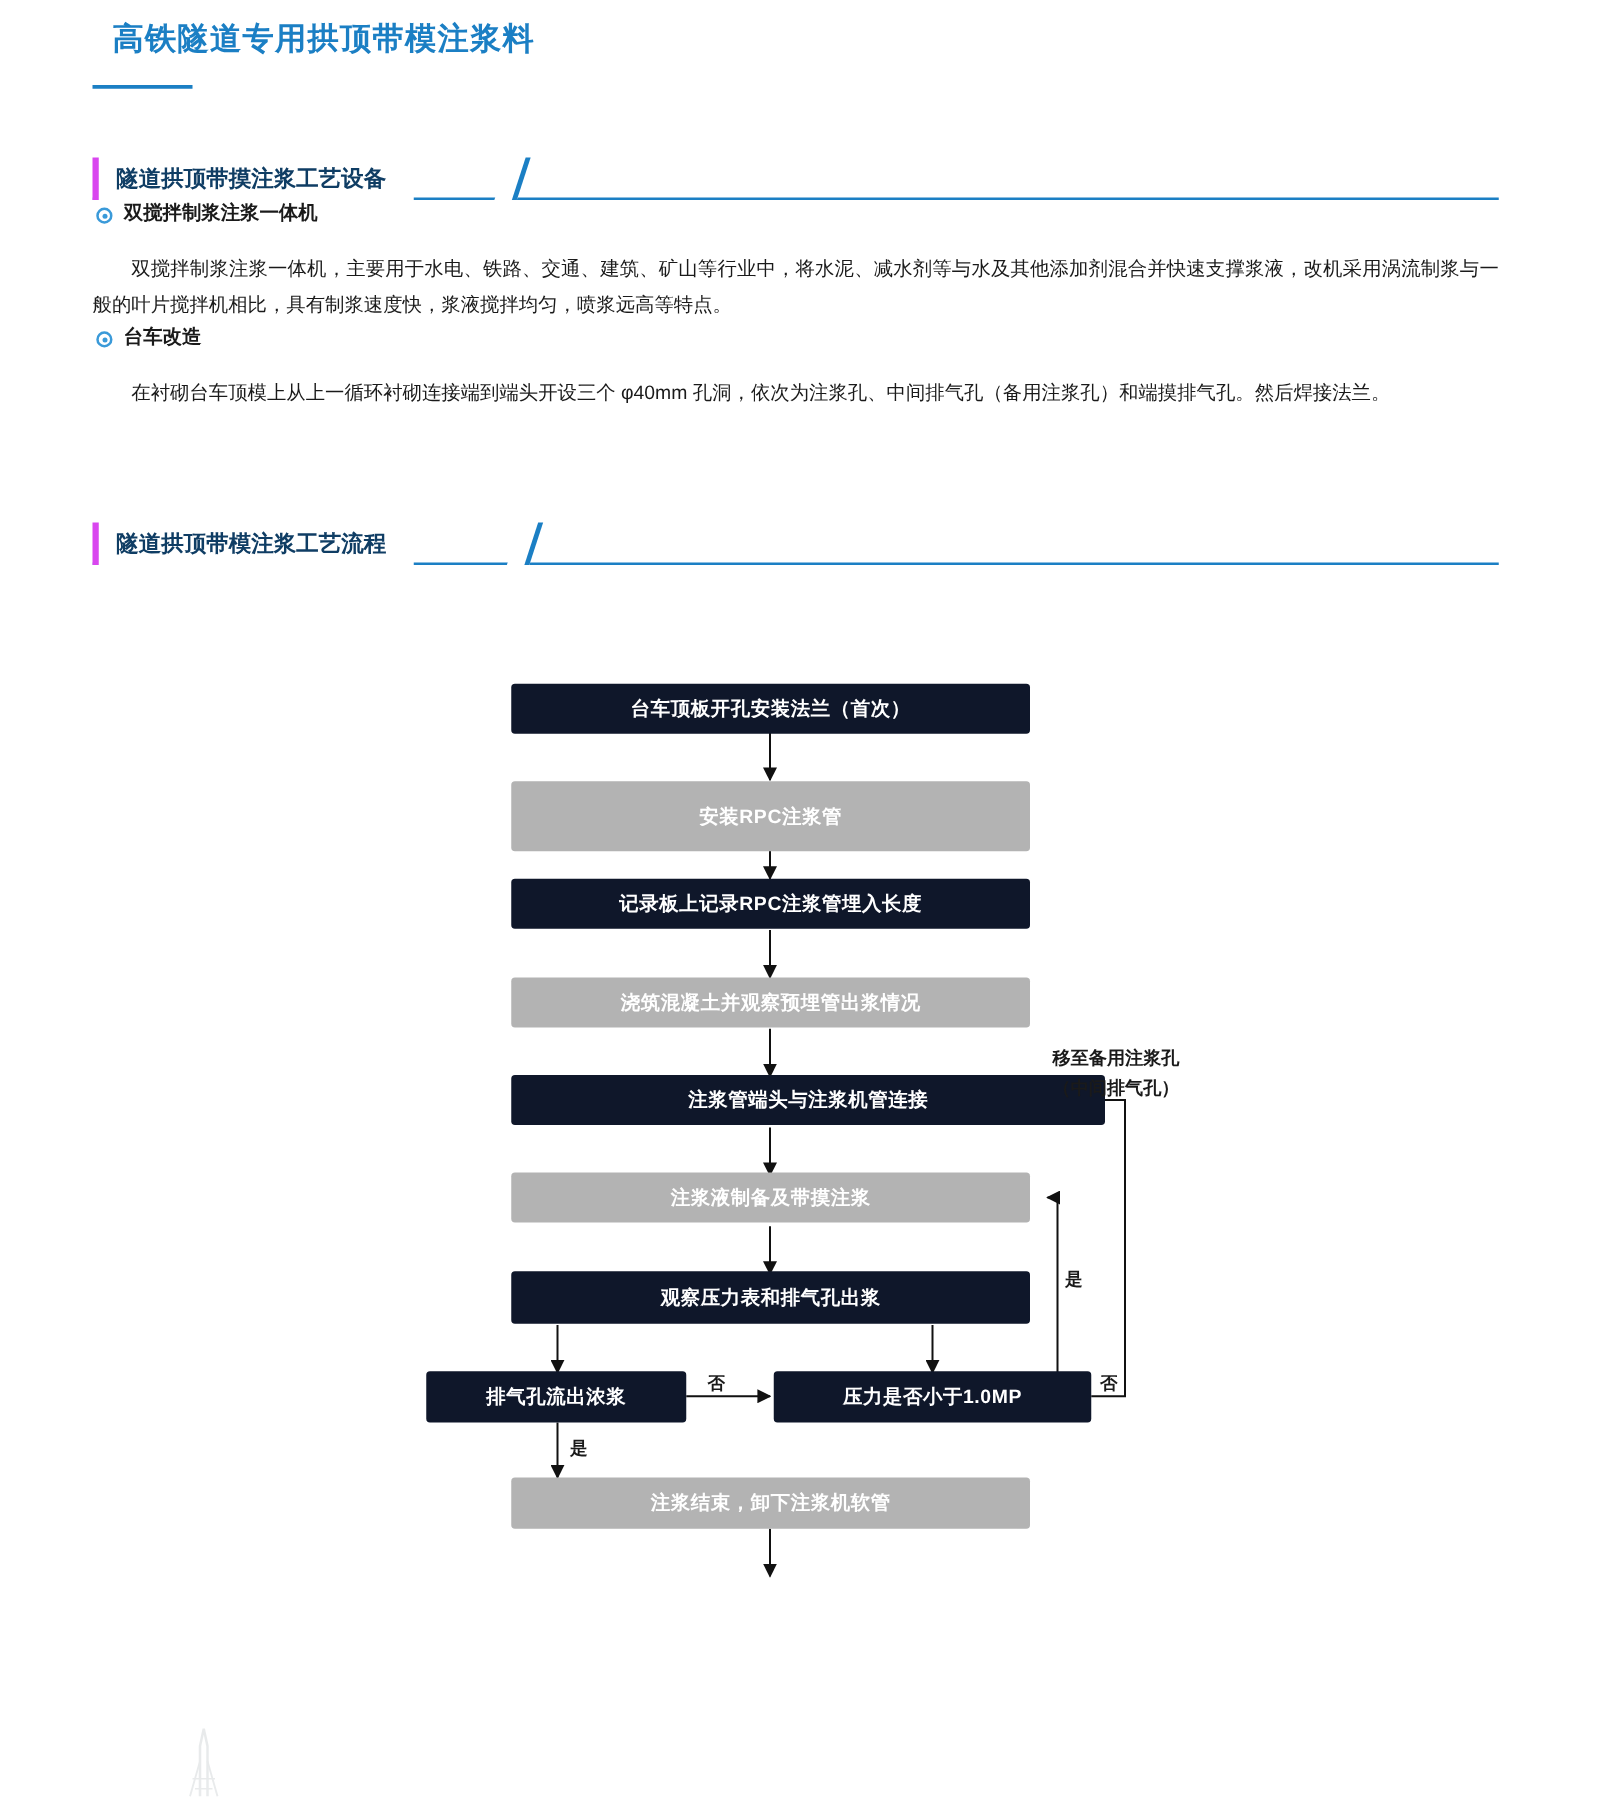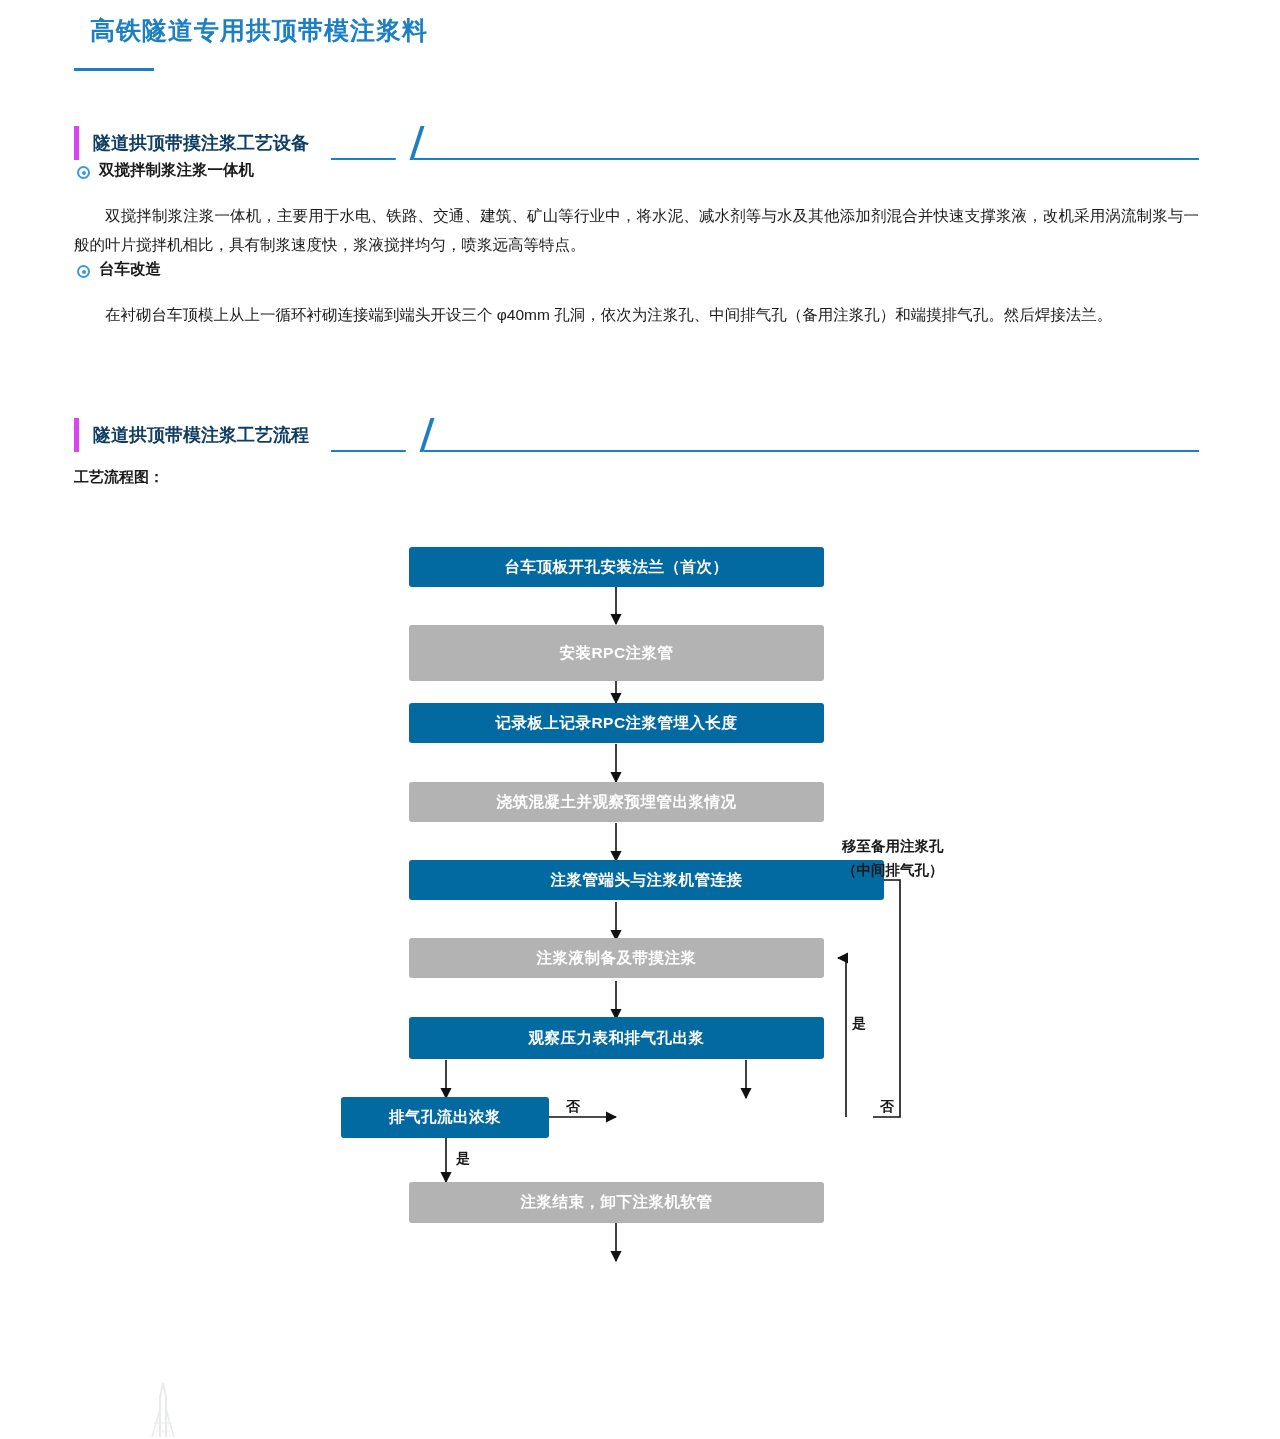--- a/index.html
+++ b/index.html
@@ -144,21 +144,21 @@
     display: flex;
     align-items: center;
     justify-content: center;
     font-size: 15.5px;
     font-weight: bold;
     color: #ffffff;
     text-align: center;
     border-radius: 3px;
     letter-spacing: .5px;
   }
-  .node.blue { background: #0369a1; }
+  .node.blue { background: #0f172a; }
   .node.gray { background: #b3b3b3; }
   .flow-note {
     position: absolute;
     font-size: 14.5px;
     font-weight: bold;
     color: #1a1a1a;
     text-align: center;
     white-space: nowrap;
     margin-top: 23px;
   }
@@ -215,21 +215,20 @@
 </div>
 
 <div class="section" style="top:418px;">
   <div class="sec-head">
     <div class="rule"></div>
     <div class="tag">
       <span class="tag-text">隧道拱顶带模注浆工艺流程</span>
     </div>
     <div class="tag-wedge" style="left:337px;"></div>
   </div>
-  <div class="sublabel">工艺流程图：</div>
 </div>
 
 <div id="flow">
 
   <svg class="connectors">
     <defs>
       <marker id="arrow" viewBox="0 0 10 10" refX="9" refY="5" markerWidth="7" markerHeight="7" orient="auto-start-reverse">
         <path d="M 0 0 L 10 5 L 0 10 z" fill="#111"></path>
       </marker>
     </defs>
@@ -257,20 +256,21 @@
   </svg>
 
   <div class="node blue" style="left:409px; top:37px;  width:415px; height:40px;">台车顶板开孔安装法兰（首次）</div>
   <div class="node gray" style="left:409px; top:115px; width:415px; height:56px;">安装RPC注浆管</div>
   <div class="node blue" style="left:409px; top:193px; width:415px; height:40px;text-align:right;">记录板上记录RPC注浆管埋入长度</div>
   <div class="node gray" style="left:409px; top:272px; width:415px; height:40px;">浇筑混凝土并观察预埋管出浆情况</div>
   <div class="node blue" style="left:409px; top:350px; width:475px; height:40px;">注浆管端头与注浆机管连接</div>
   <div class="node gray" style="left:409px; top:428px; width:415px; height:40px;">注浆液制备及带摸注浆</div>
   <div class="node blue" style="left:409px; top:507px; width:415px; height:42px;">观察压力表和排气孔出浆</div>
   <div class="node blue" style="left:341px; top:587px; width:208px; height:41px;">排气孔流出浓浆</div>
+  <div class="node blue" style="left:619px; top:587px; width:254px; height:41px;">压力是否小于1.0MP</div>
   <div class="node gray" style="left:409px; top:672px; width:415px; height:41px;">注浆结束，卸下注浆机软管</div>
 
   <div class="flow-note" style="left:842px; top:304px;">移至备用注浆孔</div>
   <div class="flow-note" style="left:842px; top:328px;">（中间排气孔）</div>
 
   <div class="edge-label" style="left:566px; top:588px;">否</div>
   <div class="edge-label" style="left:456px; top:640px;">是</div>
   <div class="edge-label" style="left:852px; top:505px;">是</div>
   <div class="edge-label" style="left:880px; top:588px;">否</div>
 </div>

